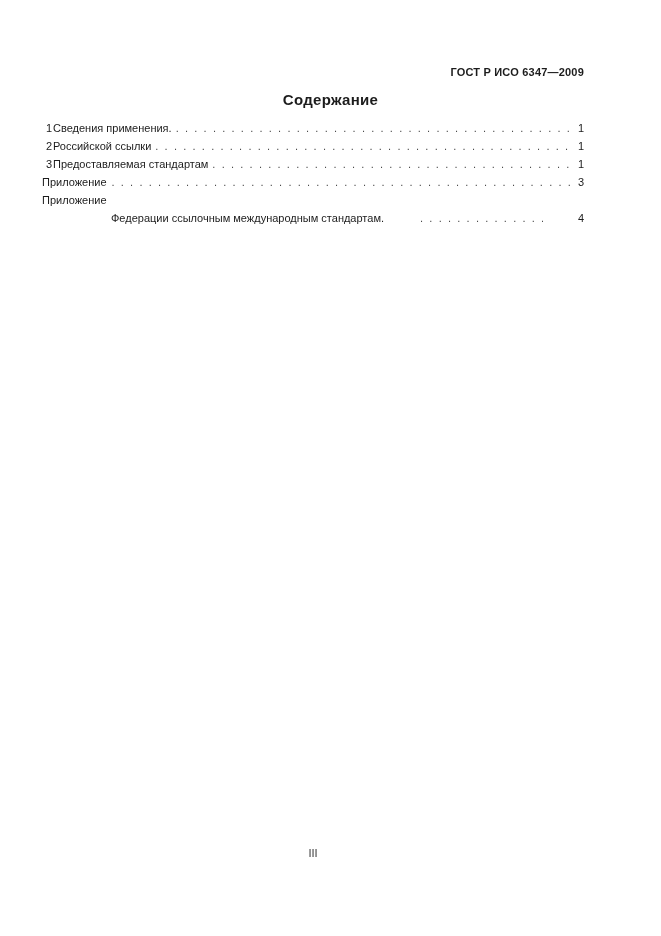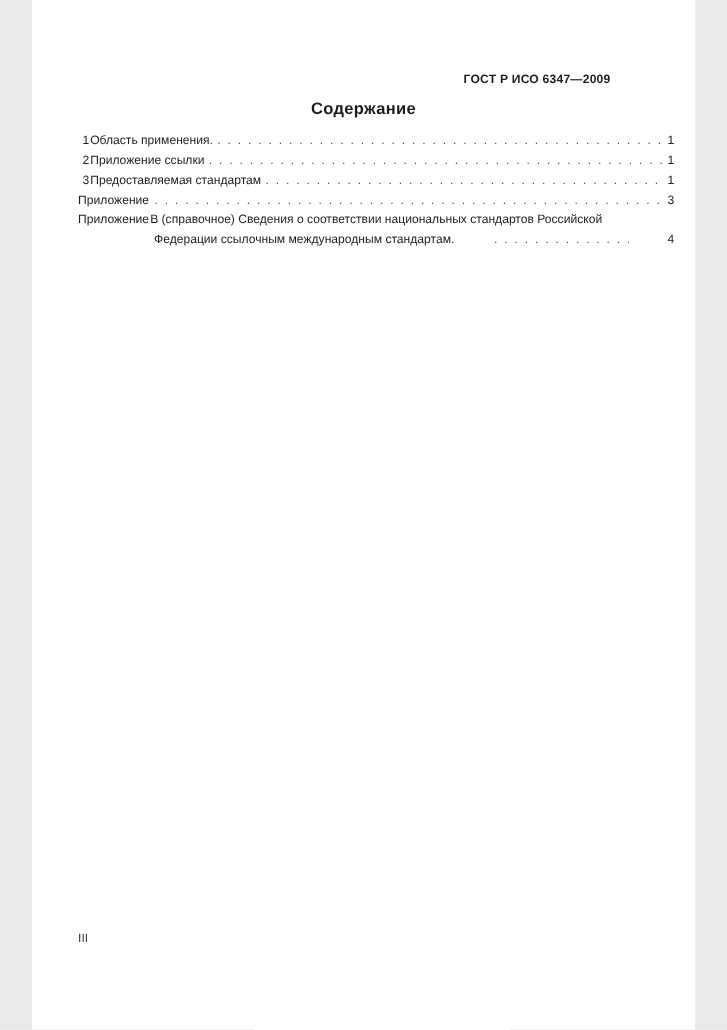--- a/index.html
+++ b/index.html
@@ -2,21 +2,21 @@
 <html lang="ru"><head>
 <meta charset="utf-8">
 <style>
   html, body {
     margin: 0;
     padding: 0;
     background: #e9e9e9;
   }
   .sheet {
     position: relative;
-    width: 603px;
+    width: 661px;
     height: 936px;
     margin: 0 auto;
     background: #ffffff;
     font-family: "Liberation Sans", "DejaVu Sans", sans-serif;
     color: #1c1c1c;
     overflow: hidden;
   }
   .doc-header {
     position: absolute;
     top: 66px;
@@ -77,69 +77,68 @@
   }
   .pg {
     flex: 0 0 auto;
     text-align: right;
   }
   .doc-footer {
     position: absolute;
     top: 847px;
     left: 42px;
     right: 77px;
-    text-align: left;
+    text-align: center;
     font-size: 11px;
     color: #3a3a3a;
     white-space: nowrap;
   }
 </style>
 </head>
 <body>
 
 <div class="sheet">
 
   <div class="doc-header">
     <span>ГОСТ Р ИСО 6347—2009</span>
   </div>
 
   <h1 class="doc-title">Содержание</h1>
 
   <div class="toc">
 
     <div class="toc-row num-row">
       <span class="num">1</span>
-      <span class="lbl">Область применения.</span>
+      <span class="lbl">Сведения применения.</span>
       <span class="leader">. . . . . . . . . . . . . . . . . . . . . . . . . . . . . . . . . . . . . . . . . . . . . . . . . . . . . . . . . . . . . . . . . . . . . . . . . . . . . . . . . . . . . . . . . . . . . . . . . . . . . . . . . . . . . . . . . . . . . . . . </span>
       <span class="pg">1</span>
     </div>
 
     <div class="toc-row num-row">
       <span class="num">2</span>
-      <span class="lbl">Приложение ссылки</span>
+      <span class="lbl">Российской ссылки</span>
       <span class="leader">. . . . . . . . . . . . . . . . . . . . . . . . . . . . . . . . . . . . . . . . . . . . . . . . . . . . . . . . . . . . . . . . . . . . . . . . . . . . . . . . . . . . . . . . . . . . . . . . . . . . . . . . . . . . . . . . . . . . . . . . </span>
       <span class="pg">1</span>
     </div>
 
     <div class="toc-row num-row">
       <span class="num">3</span>
       <span class="lbl">Предоставляемая стандартам</span>
       <span class="leader">. . . . . . . . . . . . . . . . . . . . . . . . . . . . . . . . . . . . . . . . . . . . . . . . . . . . . . . . . . . . . . . . . . . . . . . . . . . . . . . . . . . . . . . . . . . . . . . . . . . . . . . . . . . . . . . . . . . . . . . . </span>
       <span class="pg">1</span>
     </div>
 
     <div class="toc-row">
       <span class="annex-prefix">Приложение</span>
       <span class="leader">. . . . . . . . . . . . . . . . . . . . . . . . . . . . . . . . . . . . . . . . . . . . . . . . . . . . . . . . . . . . . . . . . . . . . . . . . . . . . . . . . . . . . . . . . . . . . . . . . . . . . . . . . . . . . . . . . . . . . . . . </span>
       <span class="pg">3</span>
     </div>
 
     <div class="toc-row">
       <span class="annex-prefix">Приложение</span>
-      <span class="lbl">В (справочное) Сведения о соответствии национальных стандартов Российской</span>
     </div>
 
     <div class="toc-row cont-row">
       <span class="lbl">Федерации ссылочным международным стандартам.</span>
       <span class="leader">. . . . . . . . . . . . . . . . . . . . . . . . . . . . . . . . . . . . . . . . . . . . . . . . . . . . . . . . . . . . . . . . . . . . . . . . . . . . . . . . . . . . . . . . . . . . . . . . . . . . . . . . . . . . . . . . . . . . . . . . </span>
       <span class="pg">4</span>
     </div>
 
   </div>
 

